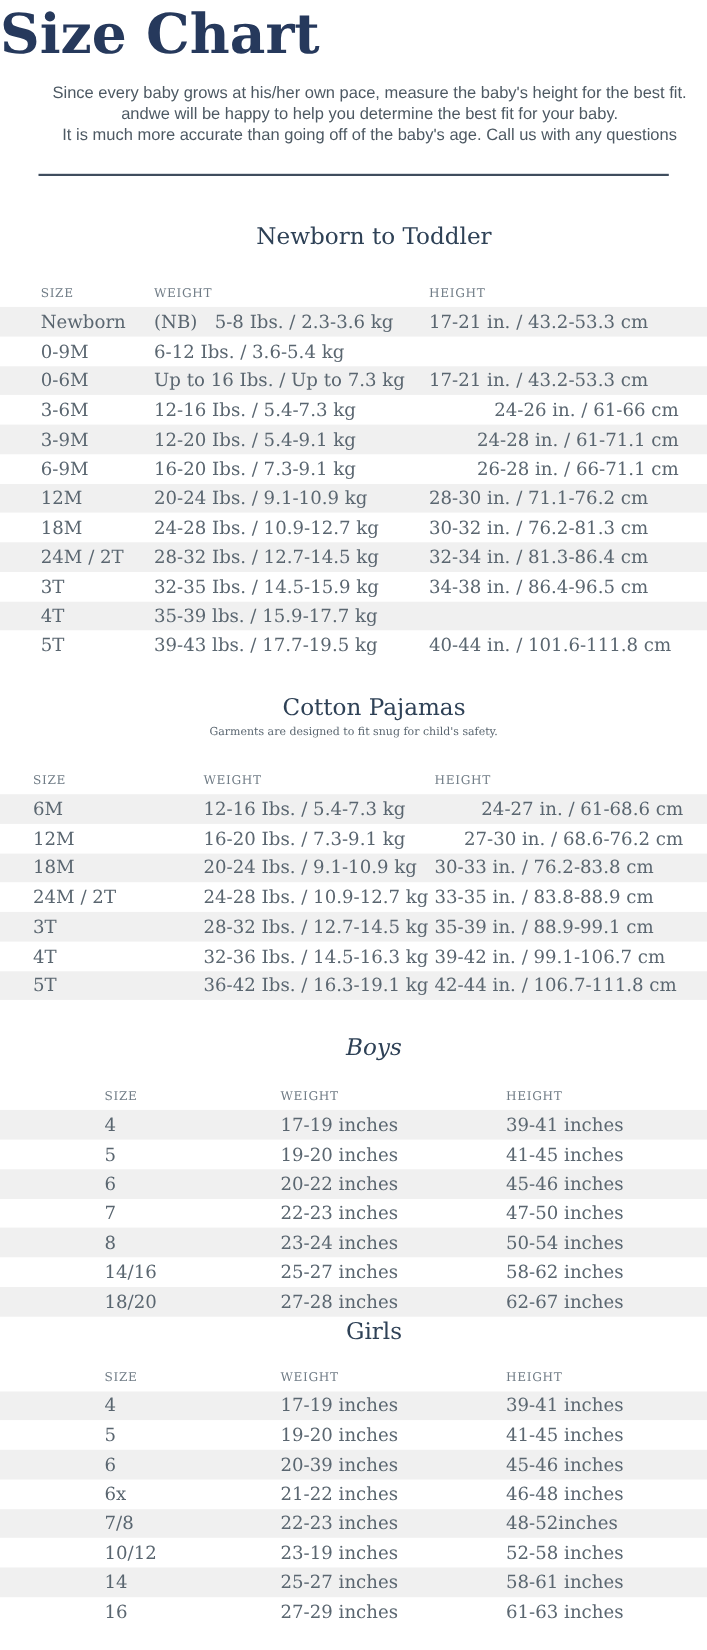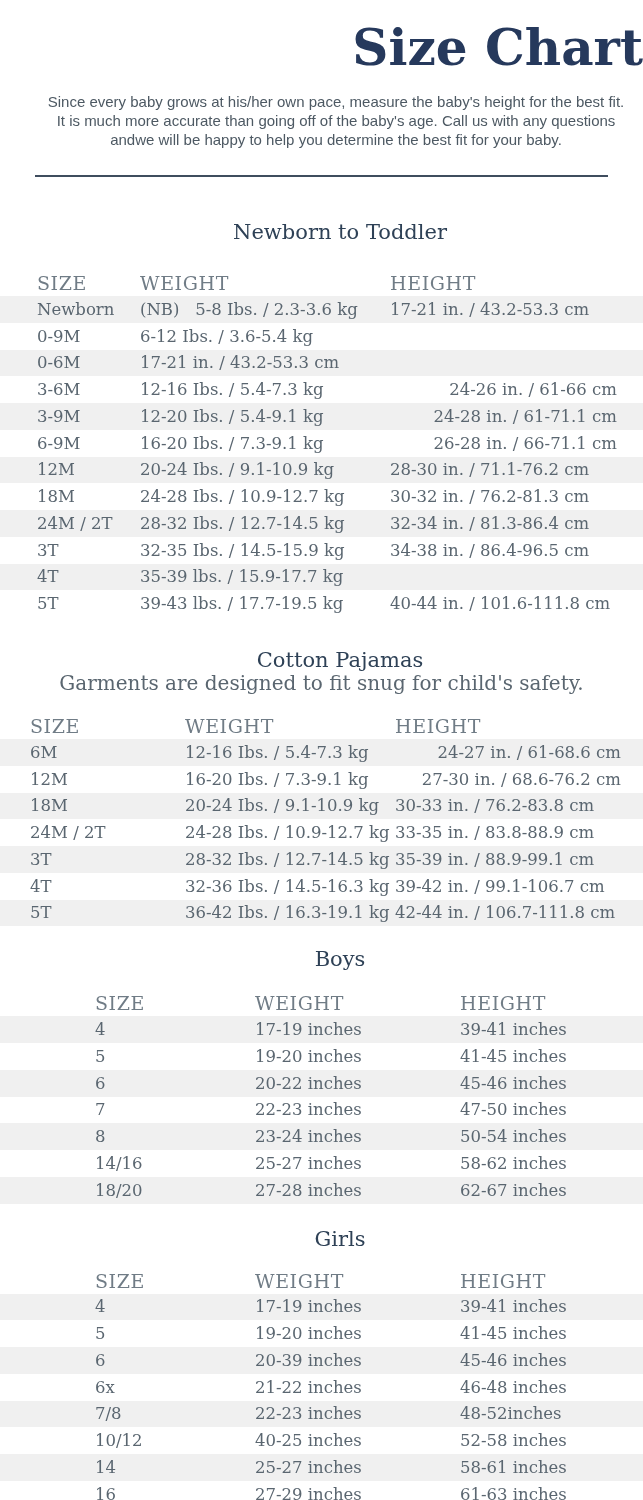--- a/index.html
+++ b/index.html
@@ -17,22 +17,22 @@
   body{
     width:643px;height:1500px;overflow:hidden;
     font-family:"DejaVu Serif",serif;
   }
   .page{width:643px;}
   h1.title{
     font-family:"DejaVu Serif",serif;
     font-weight:bold;
     font-size:50px;line-height:58px;
     color:var(--navy);
-    text-align:right;
-    padding-top:19px;
+    text-align:left;
+    padding-top:2px;
   }
   .intro{
     margin-top:15px;
     font-family:"Liberation Sans",sans-serif;
     font-size:15px;line-height:19px;
     color:var(--intro);
     text-align:center;
     margin-left:29px;
   }
   .intro span{display:block;}
@@ -43,40 +43,40 @@
   h2.section-heading{
     font-family:"DejaVu Serif",serif;
     font-weight:normal;
     font-size:21px;line-height:26px;
     color:var(--heading);
     text-align:center;
     padding-left:37px;
   }
   .section-subtitle{
     font-family:"DejaVu Serif",serif;
-    font-size:20px;line-height:20px;
+    font-size:10px;line-height:20px;
     color:var(--body-text);
     text-align:center;
   }
   .sec-0 h2.section-heading{margin-top:42px;}
   .sec-1 h2.section-heading{margin-top:30px;}
-  .sec-2 h2.section-heading{margin-top:20px;}
-  .sec-3 h2.section-heading{margin-top:22px;}
+  .sec-2 h2.section-heading{margin-top:30px;font-style:italic;}
+  .sec-3 h2.section-heading{}
 
   .thead,.trow{
     display:grid;
     align-items:center;
     width:643px;
     white-space:pre;
     font-size:16.5px;
   }
   .thead{
     height:26px;
     color:var(--col-header);
-    font-size:19px;
+    font-size:11px;
     letter-spacing:0.6px;
   }
   .trow{
     height:26.75px;
     color:var(--body-text);
   }
   .trow.striped{background:var(--stripe);}
   .c-height.al-r{text-align:right;}
 
   
@@ -91,33 +91,33 @@
   .sec-3 .thead{margin-top:16px;}
 </style>
 </head>
 <body>
 
 <div class="page">
   <h1 class="title">Size Chart</h1>
 
   <p class="intro">
     <span>Since every baby grows at his/her own pace, measure the baby's height for the best fit.</span>
+    <span>andwe will be happy to help you determine the best fit for your baby.</span>
     <span>It is much more accurate than going off of the baby's age. Call us with any questions</span>
-    <span>andwe will be happy to help you determine the best fit for your baby.</span>
   </p>
 
   <hr class="divider">
 
   <div id="sections">
       <section class="sec sec-0">
         <h2 class="section-heading">Newborn to Toddler</h2>
         <div class="thead"><span class="hcell hcell-0">SIZE</span><span class="hcell hcell-1">WEIGHT</span><span class="hcell hcell-2">HEIGHT</span></div>
         <div class="trow striped"><span class="c-size">Newborn</span><span class="c-weight">(NB)   5-8 Ibs. / 2.3-3.6 kg</span><span class="c-height">17-21 in. / 43.2-53.3 cm</span></div>
         <div class="trow"><span class="c-size">0-9M</span><span class="c-weight">6-12 Ibs. / 3.6-5.4 kg</span></div>
-        <div class="trow striped"><span class="c-size">0-6M</span><span class="c-height">17-21 in. / 43.2-53.3 cm</span></div>
+        <div class="trow striped"><span class="c-size">0-6M</span><span class="c-weight">Up to 16 Ibs. / Up to 7.3 kg</span><span class="c-height">17-21 in. / 43.2-53.3 cm</span></div>
         <div class="trow"><span class="c-size">3-6M</span><span class="c-weight">12-16 Ibs. / 5.4-7.3 kg</span><span class="c-height al-r">24-26 in. / 61-66 cm</span></div>
         <div class="trow striped"><span class="c-size">3-9M</span><span class="c-weight">12-20 Ibs. / 5.4-9.1 kg</span><span class="c-height al-r">24-28 in. / 61-71.1 cm</span></div>
         <div class="trow"><span class="c-size">6-9M</span><span class="c-weight">16-20 Ibs. / 7.3-9.1 kg</span><span class="c-height al-r">26-28 in. / 66-71.1 cm</span></div>
         <div class="trow striped"><span class="c-size">12M</span><span class="c-weight">20-24 Ibs. / 9.1-10.9 kg</span><span class="c-height">28-30 in. / 71.1-76.2 cm</span></div>
         <div class="trow"><span class="c-size">18M</span><span class="c-weight">24-28 Ibs. / 10.9-12.7 kg</span><span class="c-height">30-32 in. / 76.2-81.3 cm</span></div>
         <div class="trow striped"><span class="c-size">24M / 2T</span><span class="c-weight">28-32 Ibs. / 12.7-14.5 kg</span><span class="c-height">32-34 in. / 81.3-86.4 cm</span></div>
         <div class="trow"><span class="c-size">3T</span><span class="c-weight">32-35 Ibs. / 14.5-15.9 kg</span><span class="c-height">34-38 in. / 86.4-96.5 cm</span></div>
         <div class="trow striped"><span class="c-size">4T</span><span class="c-weight">35-39 lbs. / 15.9-17.7 kg</span></div>
         <div class="trow"><span class="c-size">5T</span><span class="c-weight">39-43 lbs. / 17.7-19.5 kg</span><span class="c-height">40-44 in. / 101.6-111.8 cm</span></div>
       </section>
@@ -145,18 +145,18 @@
         <div class="trow striped"><span class="c-size">18/20</span><span class="c-weight">27-28 inches</span><span class="c-height">62-67 inches</span></div>
       </section>
       <section class="sec sec-3">
         <h2 class="section-heading">Girls</h2>
         <div class="thead"><span class="hcell hcell-0">SIZE</span><span class="hcell hcell-1">WEIGHT</span><span class="hcell hcell-2">HEIGHT</span></div>
         <div class="trow striped"><span class="c-size">4</span><span class="c-weight">17-19 inches</span><span class="c-height">39-41 inches</span></div>
         <div class="trow"><span class="c-size">5</span><span class="c-weight">19-20 inches</span><span class="c-height">41-45 inches</span></div>
         <div class="trow striped"><span class="c-size">6</span><span class="c-weight">20-39 inches</span><span class="c-height">45-46 inches</span></div>
         <div class="trow"><span class="c-size">6x</span><span class="c-weight">21-22 inches</span><span class="c-height">46-48 inches</span></div>
         <div class="trow striped"><span class="c-size">7/8</span><span class="c-weight">22-23 inches</span><span class="c-height">48-52inches</span></div>
-        <div class="trow"><span class="c-size">10/12</span><span class="c-weight">40-25 inches</span><span class="c-height">52-58 inches</span></div>
+        <div class="trow"><span class="c-size">10/12</span><span class="c-weight">23-19 inches</span><span class="c-height">52-58 inches</span></div>
         <div class="trow striped"><span class="c-size">14</span><span class="c-weight">25-27 inches</span><span class="c-height">58-61 inches</span></div>
         <div class="trow"><span class="c-size">16</span><span class="c-weight">27-29 inches</span><span class="c-height">61-63 inches</span></div>
       </section>
     </div>
 </div>
 
 </body></html>

